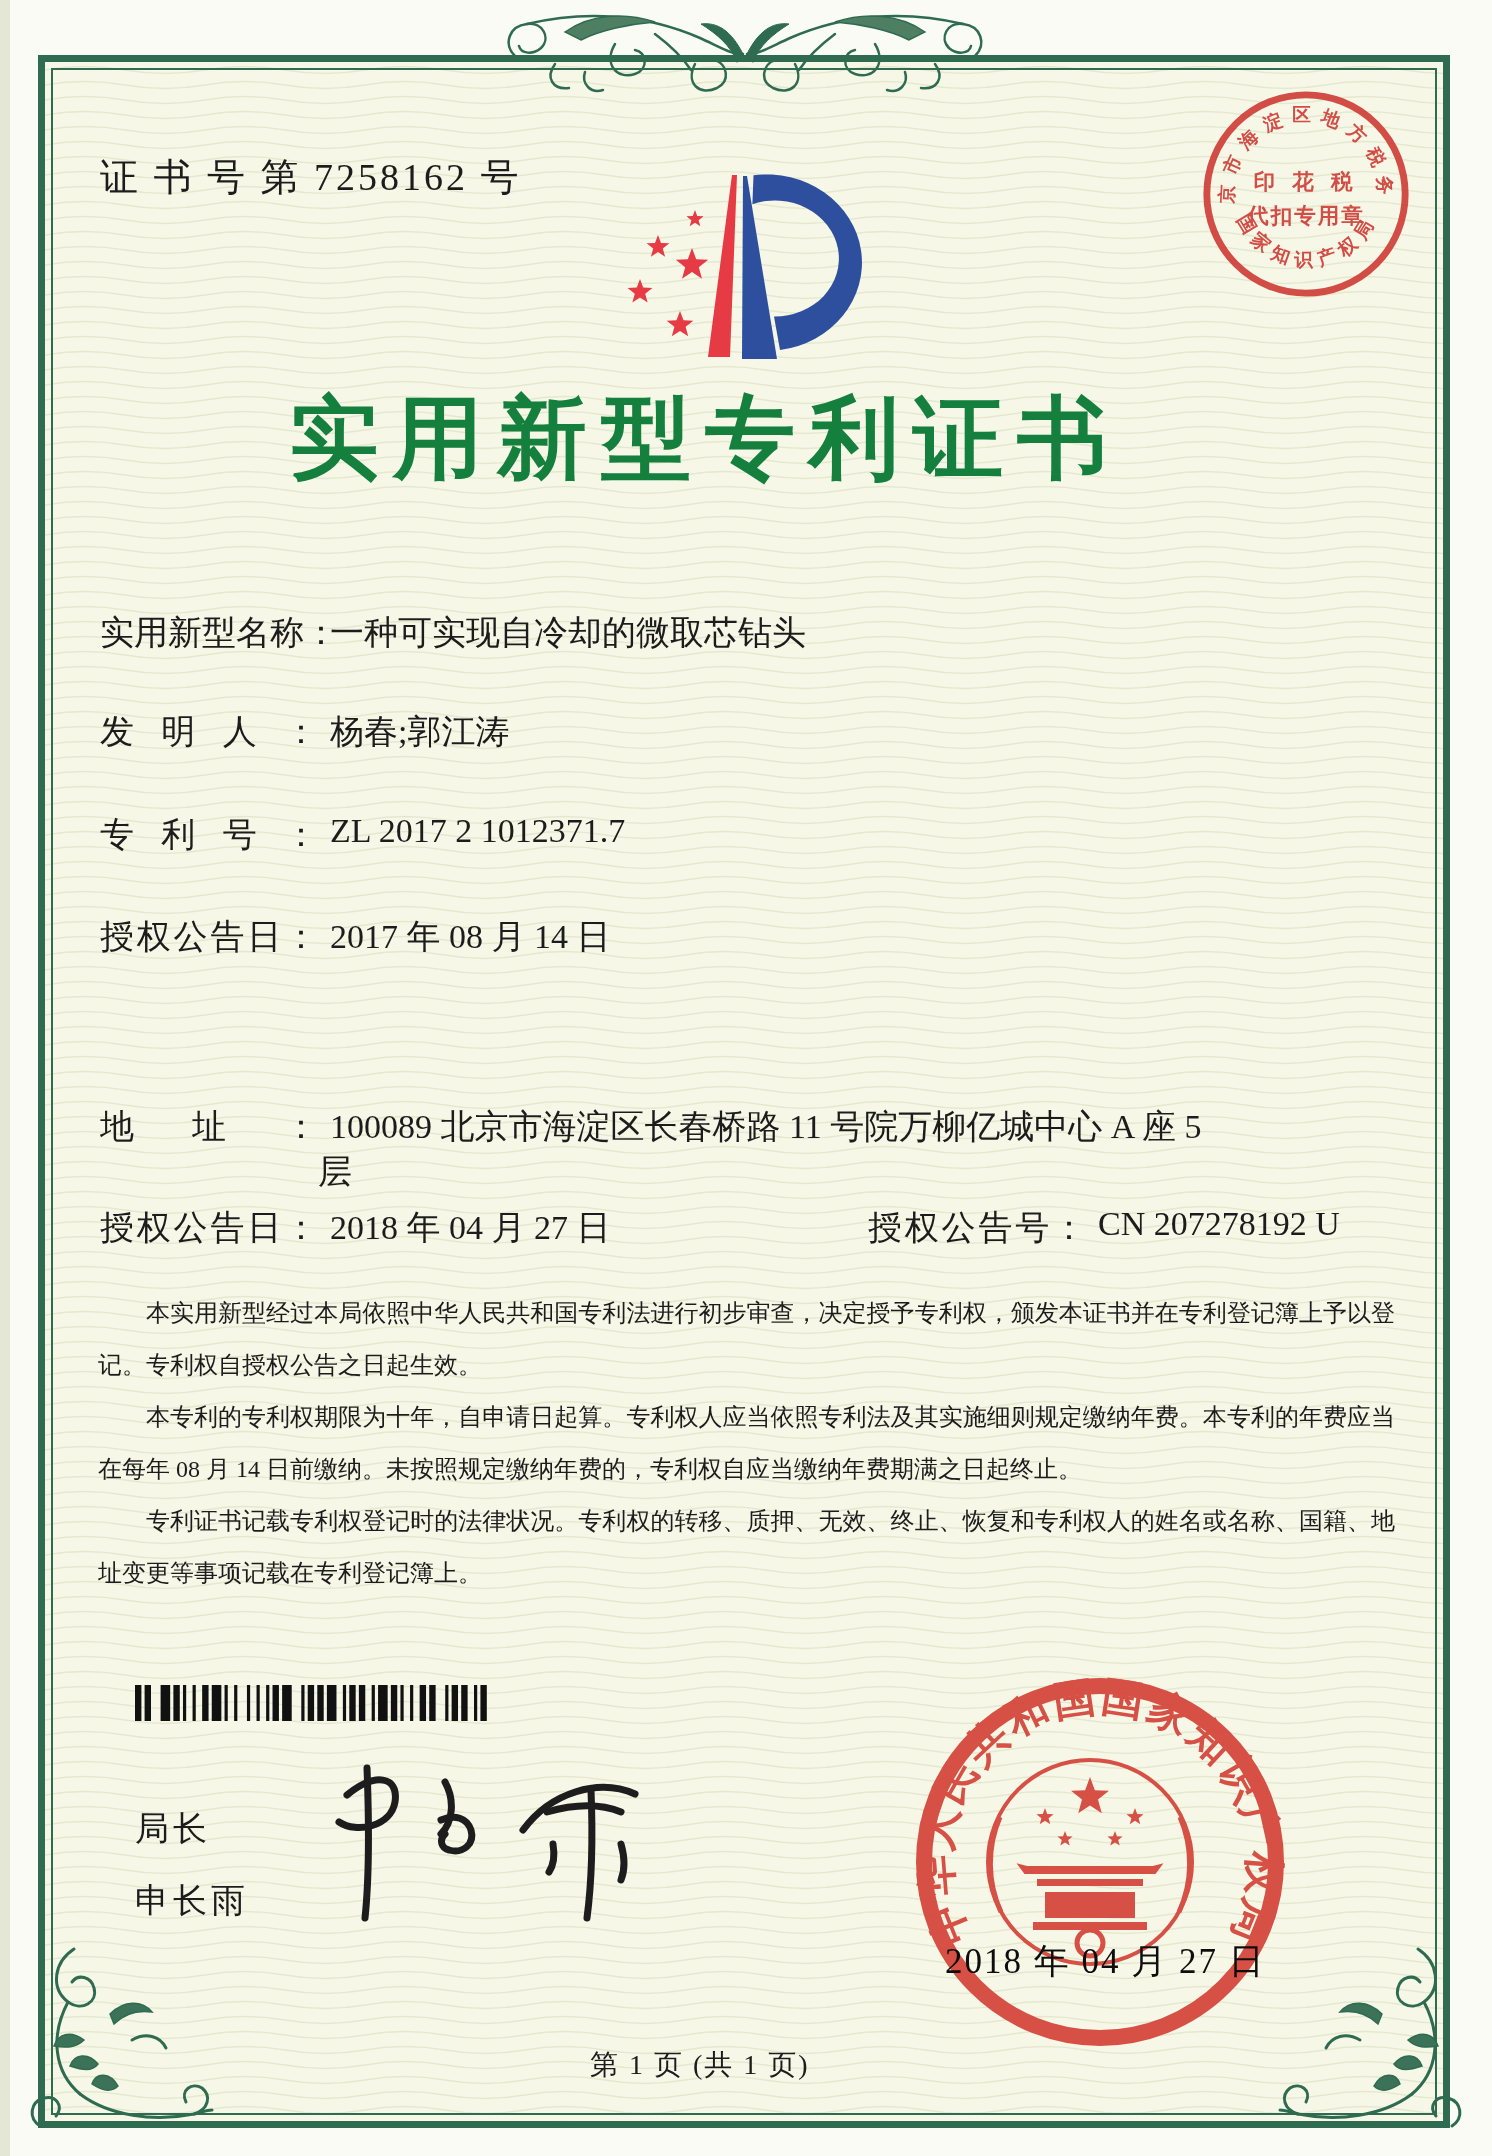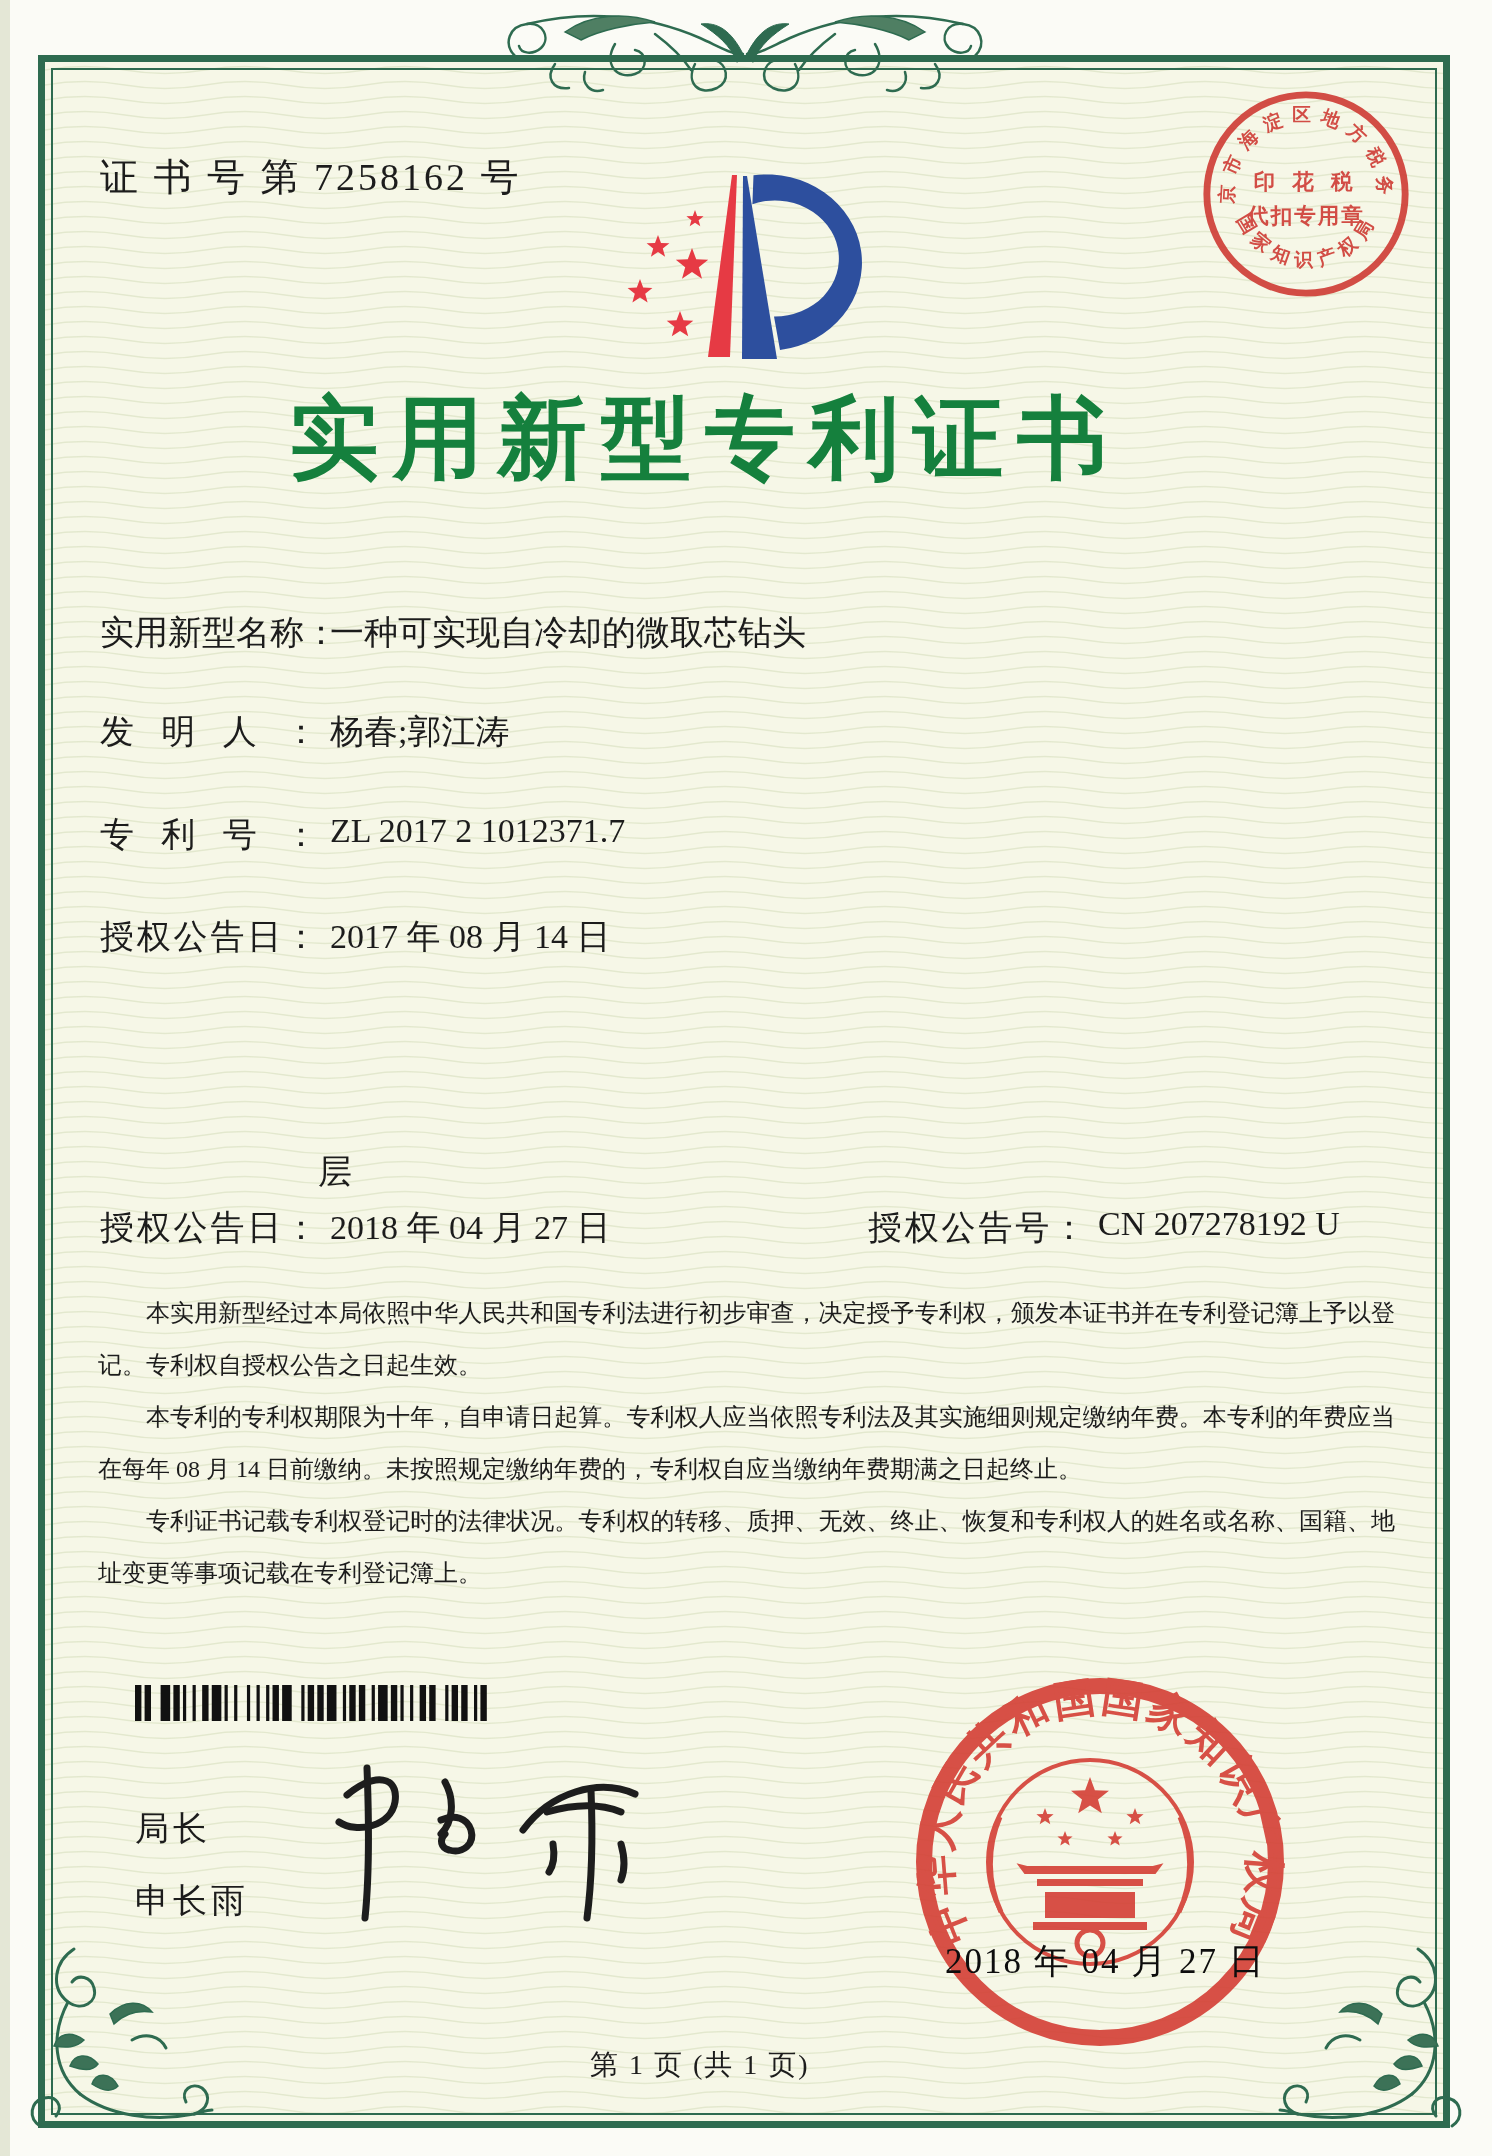--- a/index.html
+++ b/index.html
@@ -142,20 +142,23 @@
     <span class="lbl">实用新型名称：</span><span class="val">一种可实现自冷却的微取芯钻头</span>
   </div>
   <div class="row" style="top:709px">
     <span class="lbl">发明人：</span><span class="val">杨春;郭江涛</span>
   </div>
   <div class="row" style="top:812px">
     <span class="lbl">专利号：</span><span class="val">ZL 2017 2 1012371.7</span>
   </div>
   <div class="row" style="top:914px">
     <span class="lbl">授权公告日：</span><span class="val">2017 年 08 月 14 日</span>
+  </div>
+  <div class="row" style="top:1104px">
+    <span class="lbl">地址：</span><span class="val">100089  北京市海淀区长春桥路 11 号院万柳亿城中心 A 座 5</span>
   </div>
   <div class="addr2">层</div>
   <div class="row" style="top:1205px">
     <span><span class="lbl">授权公告日：</span><span class="val">2018 年 04 月 27 日</span></span>
     <span class="g-right"><span class="lbl">授权公告号：</span><span class="val">CN 207278192 U</span></span>
   </div>
 
   <div class="bodytext">
     <p>本实用新型经过本局依照中华人民共和国专利法进行初步审查，决定授予专利权，颁发本证书并在专利登记簿上予以登记。专利权自授权公告之日起生效。</p>
     <p>本专利的专利权期限为十年，自申请日起算。专利权人应当依照专利法及其实施细则规定缴纳年费。本专利的年费应当在每年 08 月 14 日前缴纳。未按照规定缴纳年费的，专利权自应当缴纳年费期满之日起终止。</p>

